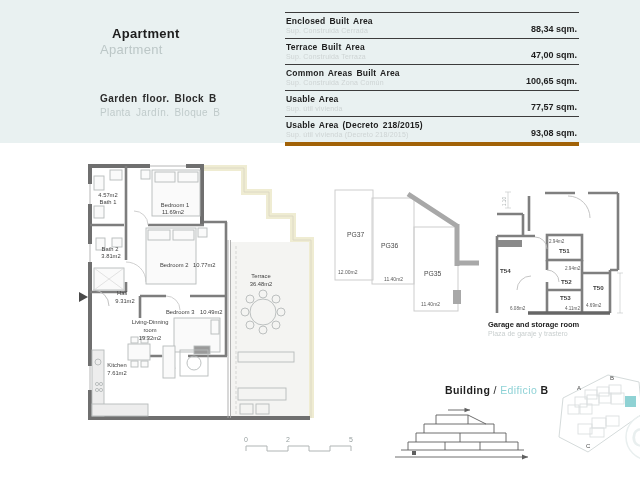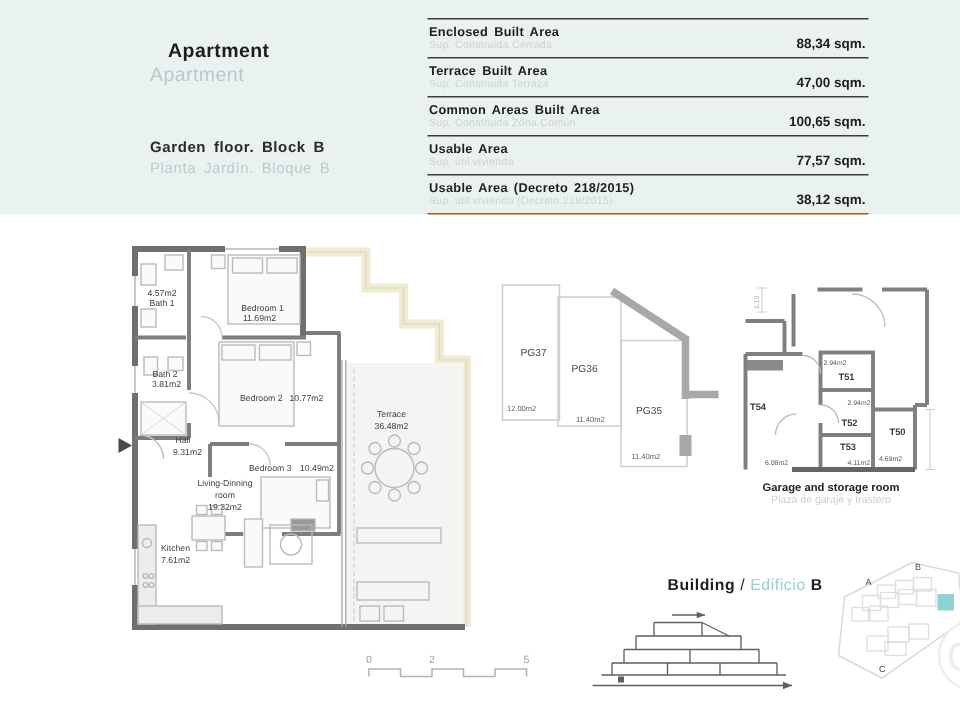--- a/index.html
+++ b/index.html
@@ -11,42 +11,42 @@
   .header-band{position:absolute;left:0;top:0;width:640px;height:143px;background:#e9f1f1;}
   .hdr-left{position:absolute;left:100px;top:26px;}
   .hdr-title-en{font-size:13px;font-weight:bold;color:#1d1d1d;letter-spacing:.3px;margin-left:12px;}
   .hdr-title-es{font-size:13px;color:#bcc7c7;letter-spacing:.3px;margin-top:1px;}
   .hdr-unit{position:absolute;left:168px;top:22px;font-size:41px;font-weight:600;color:#161616;letter-spacing:1px;}
   .hdr-floor-en{position:absolute;left:100px;top:93px;font-size:10px;font-weight:bold;color:#2a2a2a;letter-spacing:.4px;word-spacing:2px;}
   .hdr-floor-es{position:absolute;left:100px;top:107px;font-size:10px;color:#c0cbcb;letter-spacing:.4px;word-spacing:2px;}
   
   .areas{position:absolute;left:285px;top:12px;width:294px;}
   .area-row{display:flex;justify-content:space-between;align-items:flex-end;border-top:1px solid #3c3c3c;padding:3px 0 4px 1px;min-height:17px;gap:43px;}
-  .area-row:last-child{border-bottom:1px solid #a16207;}
+  .area-row:last-child{border-bottom:4px solid #a16207;}
   .area-en{font-size:8.5px;font-weight:bold;color:#1e1e1e;letter-spacing:.2px;word-spacing:1.5px;}
   .area-es{font-size:7px;color:#ced4d4;margin-top:1px;letter-spacing:.2px;}
   .area-value{font-size:9px;font-weight:bold;color:#1e1e1e;white-space:nowrap;padding-right:2px;}
   
   .plans{position:absolute;left:0;top:0;width:640px;height:480px;}
   .plans text{font-family:"Liberation Sans",sans-serif;}
   .room-label{font-size:5.8px;fill:#3f3f3f;}
   .pg-label{font-size:6.8px;fill:#4a4a4a;}
   .pg-area{font-size:5px;fill:#5a5a5a;}
   .st-label{font-size:6.2px;fill:#3c3c3c;font-weight:bold;}
   .st-area{font-size:4.6px;fill:#5a5a5a;}
   .site-label{font-size:6px;fill:#4a4a4a;}
   .scale-label{font-size:7px;fill:#97a0a0;}
   .dim-label{font-size:4.6px;fill:#9aa2a2;}
   
   .building-title{position:absolute;left:413px;top:384px;font-size:10.5px;letter-spacing:.4px;}
   .building-title .b-en{font-weight:bold;color:#1f1f1f;margin-left:32px;}
   .building-title .b-sep{color:#1f1f1f;}
   .building-title .b-es{color:#8ed2d6;}
   .building-title .b-block{font-weight:bold;color:#1f1f1f;}
-  .storage-caption{position:absolute;left:488px;top:320px;width:132px;text-align:center;}
+  .storage-caption{position:absolute;left:488px;top:320px;width:132px;text-align:left;}
   .storage-caption .cap-en{font-size:7.5px;font-weight:bold;color:#222;}
   .storage-caption .cap-es{font-size:7px;color:#c9cfcf;margin-top:1px;}
 </style>
 </head>
 <body>
 
 <div class="page">
 
   <div class="header-band"></div>
   <div class="hdr-left">
@@ -83,21 +83,21 @@
         <div class="area-en">Usable Area</div>
         <div class="area-es">Sup. útil vivienda</div>
       </div>
       <div class="area-value">77,57 sqm.</div>
     </div>
     <div class="area-row">
       <div>
         <div class="area-en">Usable Area (Decreto 218/2015)</div>
         <div class="area-es">Sup. útil vivienda (Decreto 218/2015)</div>
       </div>
-      <div class="area-value">38,12 sqm.</div>
+      <div class="area-value">93,08 sqm.</div>
     </div>
   </div>
 
   <svg class="plans" viewBox="0 0 640 480">
 
     <g>
 
       <path d="M204,168 L244,168 L244,192 L269,192 L269,216 L293,216 L293,240 L311,240 L311,418" fill="none" stroke="#efecd2" stroke-width="6"></path>
       <path d="M204,168 L244,168 L244,192 L269,192 L269,216 L293,216 L293,240 L311,240 L311,418" fill="none" stroke="#d9d6c2" stroke-width="0.8"></path>
 

